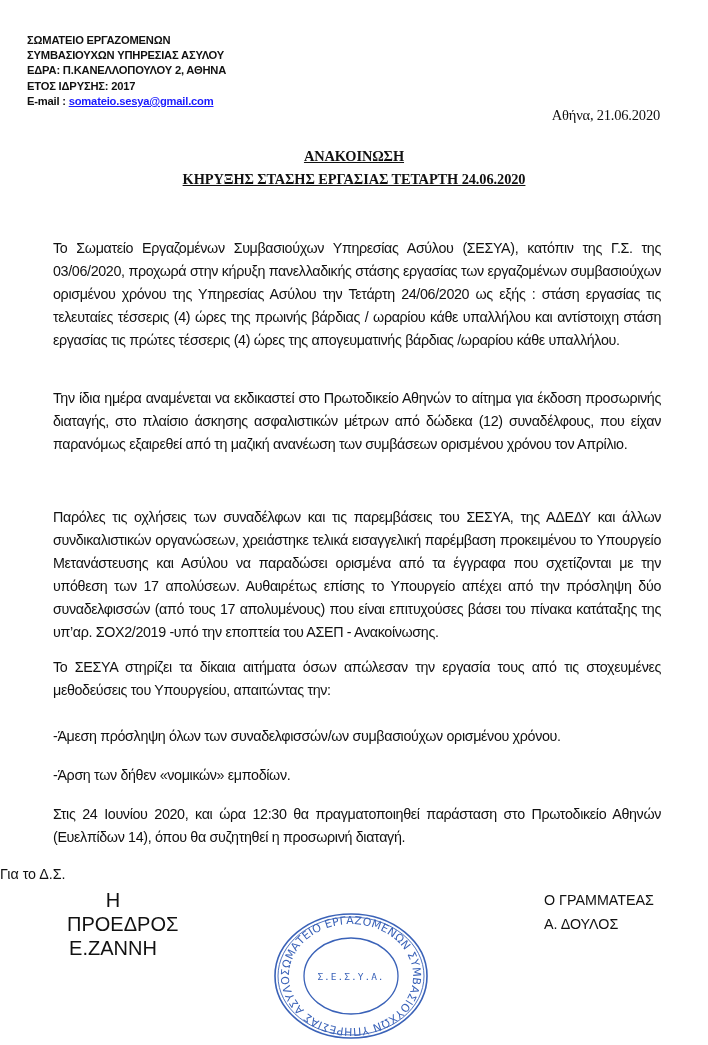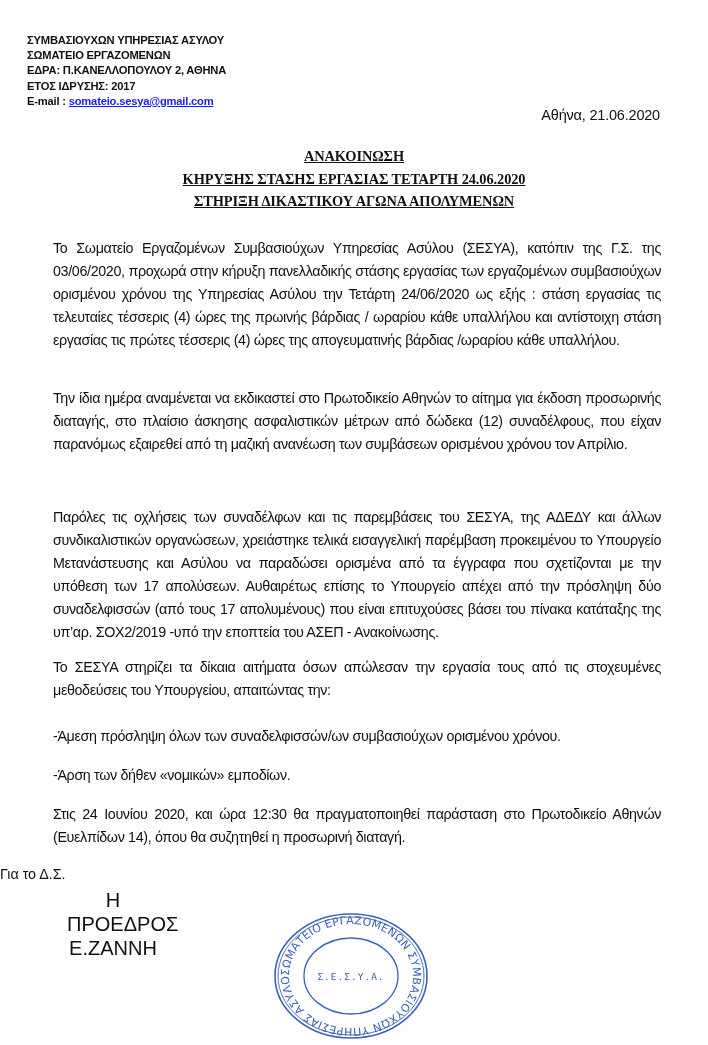--- a/index.html
+++ b/index.html
@@ -5,21 +5,21 @@
   html, body { margin: 0; padding: 0; background: #ffffff; }
   body { width: 708px; height: 1045px; position: relative; overflow: hidden;
          font-family: "Liberation Sans Narrow", "Liberation Sans", sans-serif; color: #111; }
   .page { position: absolute; left: 0; top: 0; width: 708px; height: 1045px; }
 
   .org { position: absolute; left: 27px; top: 33px; font-size: 11.2px; font-weight: bold; line-height: 15.2px;
          letter-spacing: -0.2px; }
   .org div { white-space: nowrap; }
   .org a { color: #1a1aff; text-decoration: underline; font-weight: bold; }
 
-  .date { position: absolute; right: 48px; top: 107px; font-size: 14.5px; letter-spacing: -0.2px; }
+  .date { position: absolute; right: 48px; top: 107px; font-size: 14.5px; letter-spacing: -0.2px; font-family: Liberation Serif, serif; }
 
   .titles { position: absolute; left: 0; width: 708px; top: 145px; text-align: center;
             font-weight: bold; font-size: 14.4px; line-height: 22.5px; }
   .titles div { text-decoration: underline; letter-spacing: -0.1px; font-family: Liberation Serif, serif; }
 
   .p { position: absolute; left: 53px; width: 608px; font-size: 14.3px; line-height: 23.1px;
        text-align: justify; letter-spacing: -0.35px; }
   .b { font-weight: normal; }
 
   .p1 { top: 237px; }
@@ -35,35 +35,34 @@
   .sig-right { position: absolute; left: 544px; top: 888px; font-size: 14.3px; line-height: 24px; }
 
   .stamp { position: absolute; left: 270px; top: 912px; width: 162px; height: 128px; }
 </style>
 </head>
 <body>
 
 <div class="page">
 
   <div class="org">
+    <div>ΣΩΜΑΤΕΙΟ ΕΡΓΑΖΟΜΕΝΩΝ</div>
     <div>ΣΥΜΒΑΣΙΟΥΧΩΝ  ΥΠΗΡΕΣΙΑΣ ΑΣΥΛΟΥ</div>
-    <div>ΣΩΜΑΤΕΙΟ ΕΡΓΑΖΟΜΕΝΩΝ</div>
     <div>ΕΔΡΑ: Π.ΚΑΝΕΛΛΟΠΟΥΛΟΥ 2, ΑΘΗΝΑ</div>
     <div>ΕΤΟΣ ΙΔΡΥΣΗΣ: 2017</div>
     <div>
       <span>E-mail : </span><a href="mailto:somateio.sesya@gmail.com">somateio.sesya@gmail.com</a>
     </div>
   </div>
 
   <div class="date">Αθήνα, 21.06.2020</div>
 
   <div class="titles">
     <div>ΑΝΑΚΟΙΝΩΣΗ</div>
     <div>ΚΗΡΥΞΗΣ ΣΤΑΣΗΣ ΕΡΓΑΣΙΑΣ ΤΕΤΑΡΤΗ 24.06.2020</div>
-    <div>ΣΤΗΡΙΞΗ ΔΙΚΑΣΤΙΚΟΥ ΑΓΩΝΑ ΑΠΟΛΥΜΕΝΩΝ</div>
   </div>
 
   <div class="p p1">
     <span>Το Σωματείο Εργαζομένων Συμβασιούχων Υπηρεσίας Ασύλου (ΣΕΣΥΑ), κατόπιν της Γ.Σ. της 03/06/2020, προχωρά στην κήρυξη </span><span class="b">πανελλαδικής στάσης εργασίας των εργαζομένων συμβασιούχων ορισμένου χρόνου της Υπηρεσίας Ασύλου την Τετάρτη 24/06/2020 ως εξής : στάση εργασίας τις τελευταίες τέσσερις (4) ώρες της πρωινής βάρδιας / ωραρίου κάθε υπαλλήλου και αντίστοιχη στάση εργασίας τις πρώτες τέσσερις (4) ώρες της απογευματινής βάρδιας /ωραρίου κάθε υπαλλήλου.</span>
   </div>
 
   <div class="p p2">Την ίδια ημέρα αναμένεται να εκδικαστεί στο Πρωτοδικείο Αθηνών το αίτημα για έκδοση προσωρινής διαταγής, στο πλαίσιο άσκησης ασφαλιστικών μέτρων από δώδεκα (12) συναδέλφους, που είχαν παρανόμως εξαιρεθεί από τη μαζική ανανέωση των συμβάσεων ορισμένου χρόνου τον Απρίλιο.</div>
 
   <div class="p p3">Παρόλες τις οχλήσεις των συναδέλφων και τις παρεμβάσεις του ΣΕΣΥΑ, της ΑΔΕΔΥ και άλλων συνδικαλιστικών οργανώσεων, χρειάστηκε τελικά εισαγγελική παρέμβαση προκειμένου το Υπουργείο Μετανάστευσης και Ασύλου να παραδώσει ορισμένα από τα έγγραφα που σχετίζονται με την υπόθεση των 17 απολύσεων. Αυθαιρέτως επίσης το Υπουργείο απέχει από την πρόσληψη δύο συναδελφισσών (από τους 17 απολυμένους) που είναι επιτυχούσες βάσει του πίνακα κατάταξης της υπ’αρ. ΣΟΧ2/2019 -υπό την εποπτεία του ΑΣΕΠ - Ανακοίνωσης.</div>
 
@@ -75,20 +74,24 @@
 
   <div class="p p7 b">Στις 24 Ιουνίου 2020, και ώρα 12:30 θα πραγματοποιηθεί παράσταση στο Πρωτοδικείο Αθηνών (Ευελπίδων 14), όπου θα συζητηθεί η προσωρινή διαταγή.</div>
 
   <div class="sig-center">Για το Δ.Σ.</div>
 
   <div class="sig-left">
     <div>Η ΠΡΟΕΔΡΟΣ</div>
     <div>Ε.ΖΑΝΝΗ</div>
   </div>
 
+  <div class="sig-right">
+    <div>Ο ΓΡΑΜΜΑΤΕΑΣ</div>
+    <div>Α. ΔΟΥΛΟΣ</div>
+  </div>
 
   <svg class="stamp" viewBox="0 0 162 128">
     <defs>
       <path id="ringPath" d="M 81 64 m -62 0 a 62 52 0 1 1 124 0 a 62 52 0 1 1 -124 0"></path>
     </defs>
     <ellipse cx="81" cy="64" rx="76" ry="62" fill="none" stroke="#3a62b8" stroke-width="1.6"></ellipse>
     <ellipse cx="81" cy="64" rx="73" ry="59" fill="none" stroke="#3a62b8" stroke-width="0.9"></ellipse>
     <ellipse cx="81" cy="64" rx="47" ry="38" fill="none" stroke="#3a62b8" stroke-width="1.3"></ellipse>
     <text font-size="11" fill="#3a62b8" font-family="DejaVu Sans, sans-serif" letter-spacing="0.3">
       <textPath href="#ringPath" startOffset="0" id="ringTextPath">ΣΩΜΑΤΕΙΟ ΕΡΓΑΖΟΜΕΝΩΝ ΣΥΜΒΑΣΙΟΥΧΩΝ ΥΠΗΡΕΣΙΑΣ ΑΣΥΛΟΥ •</textPath>

